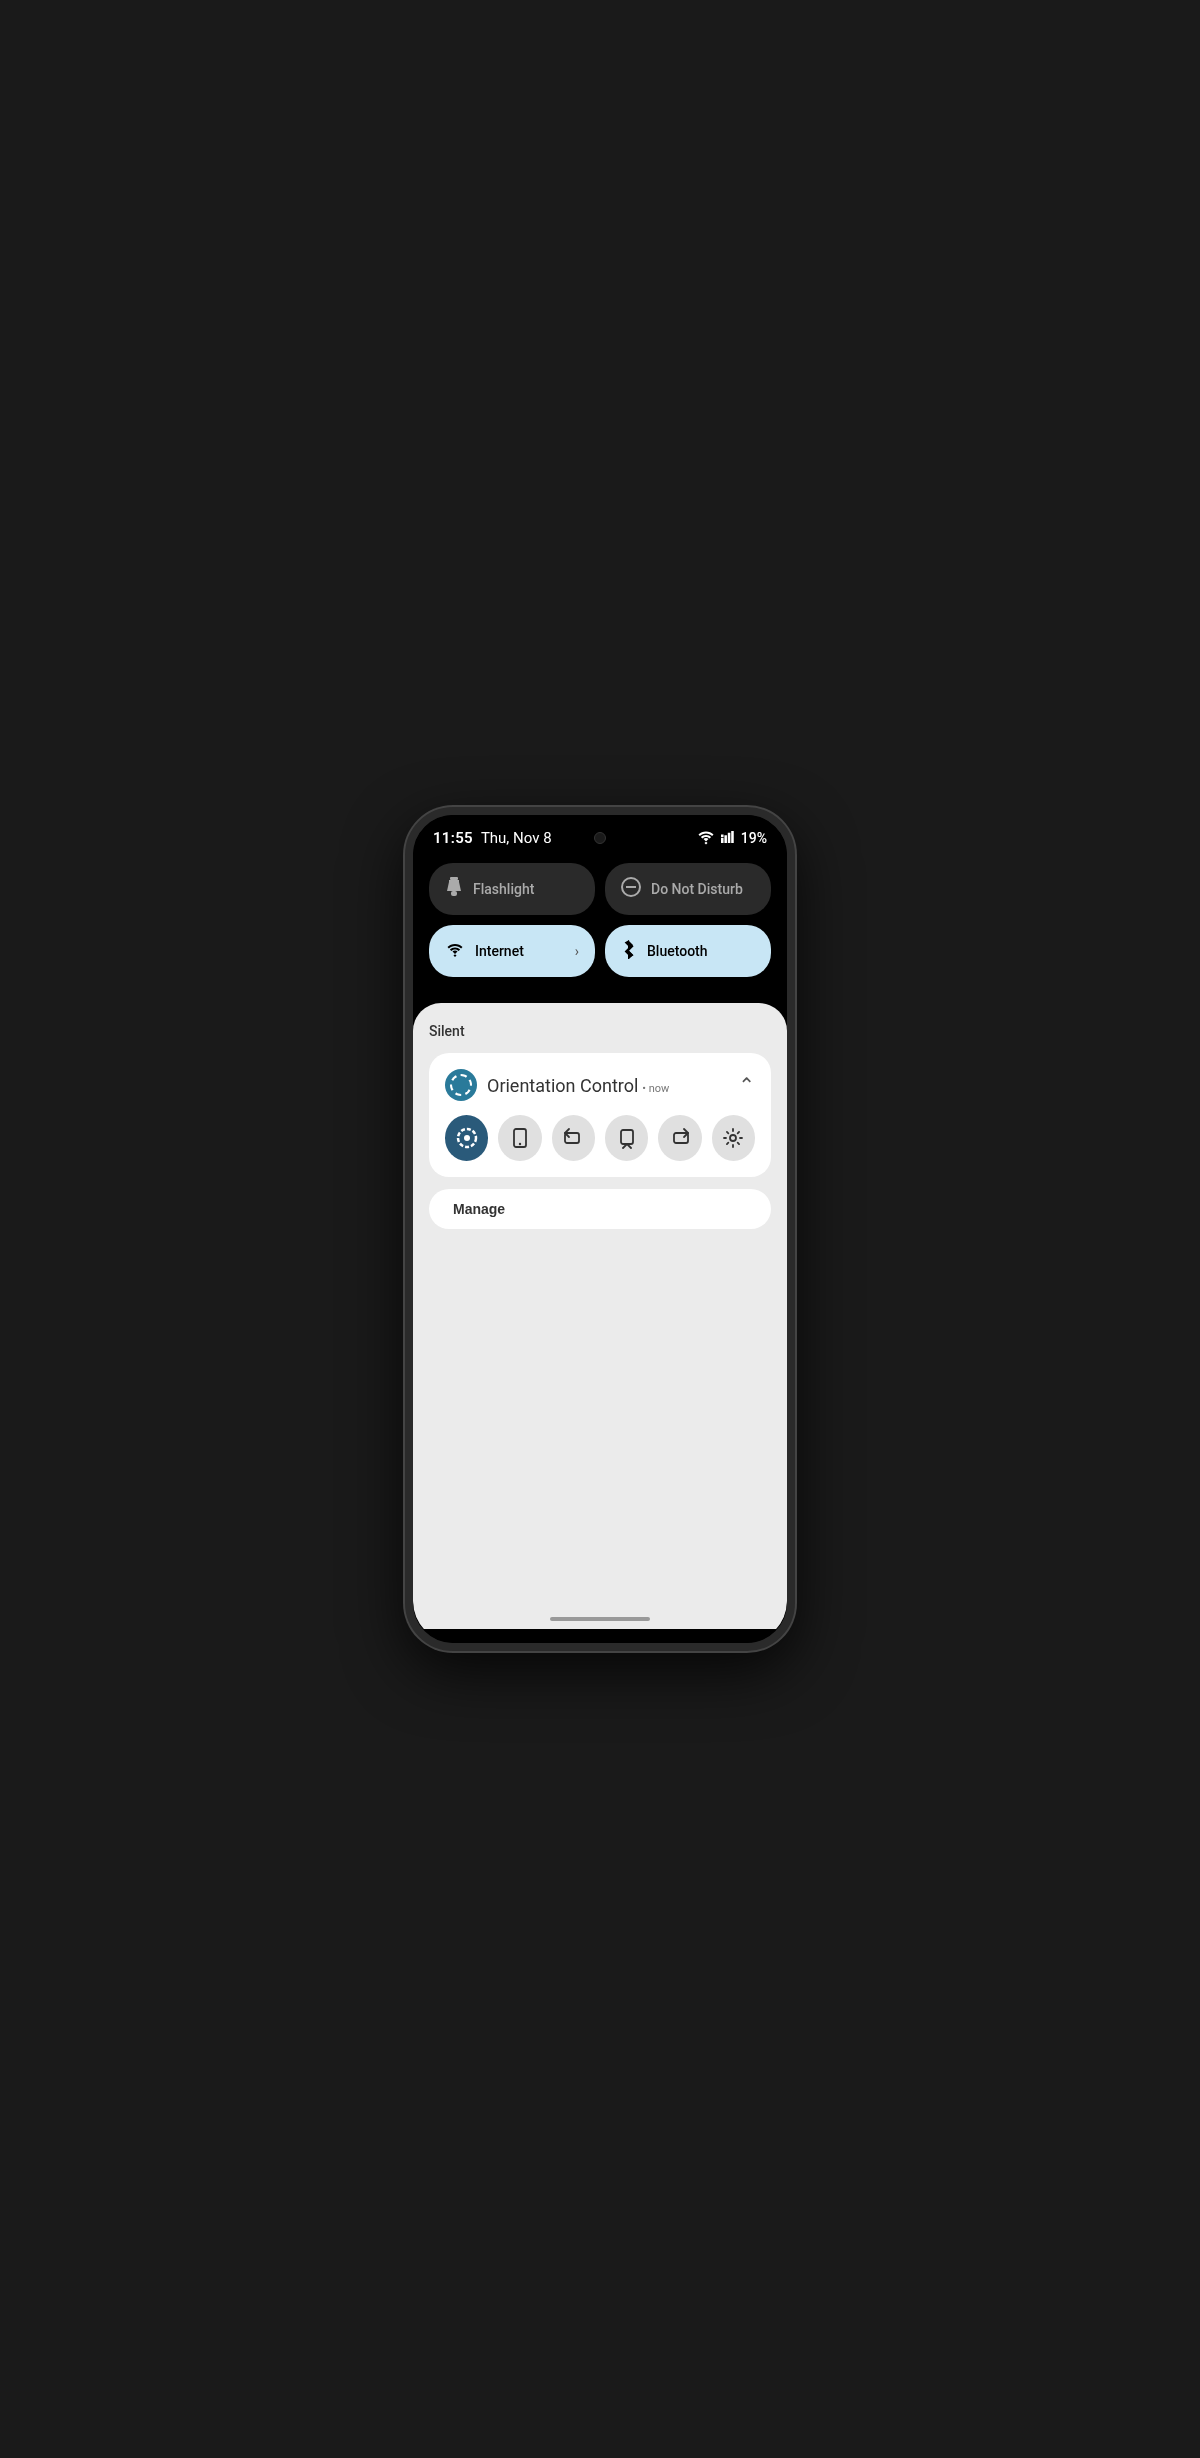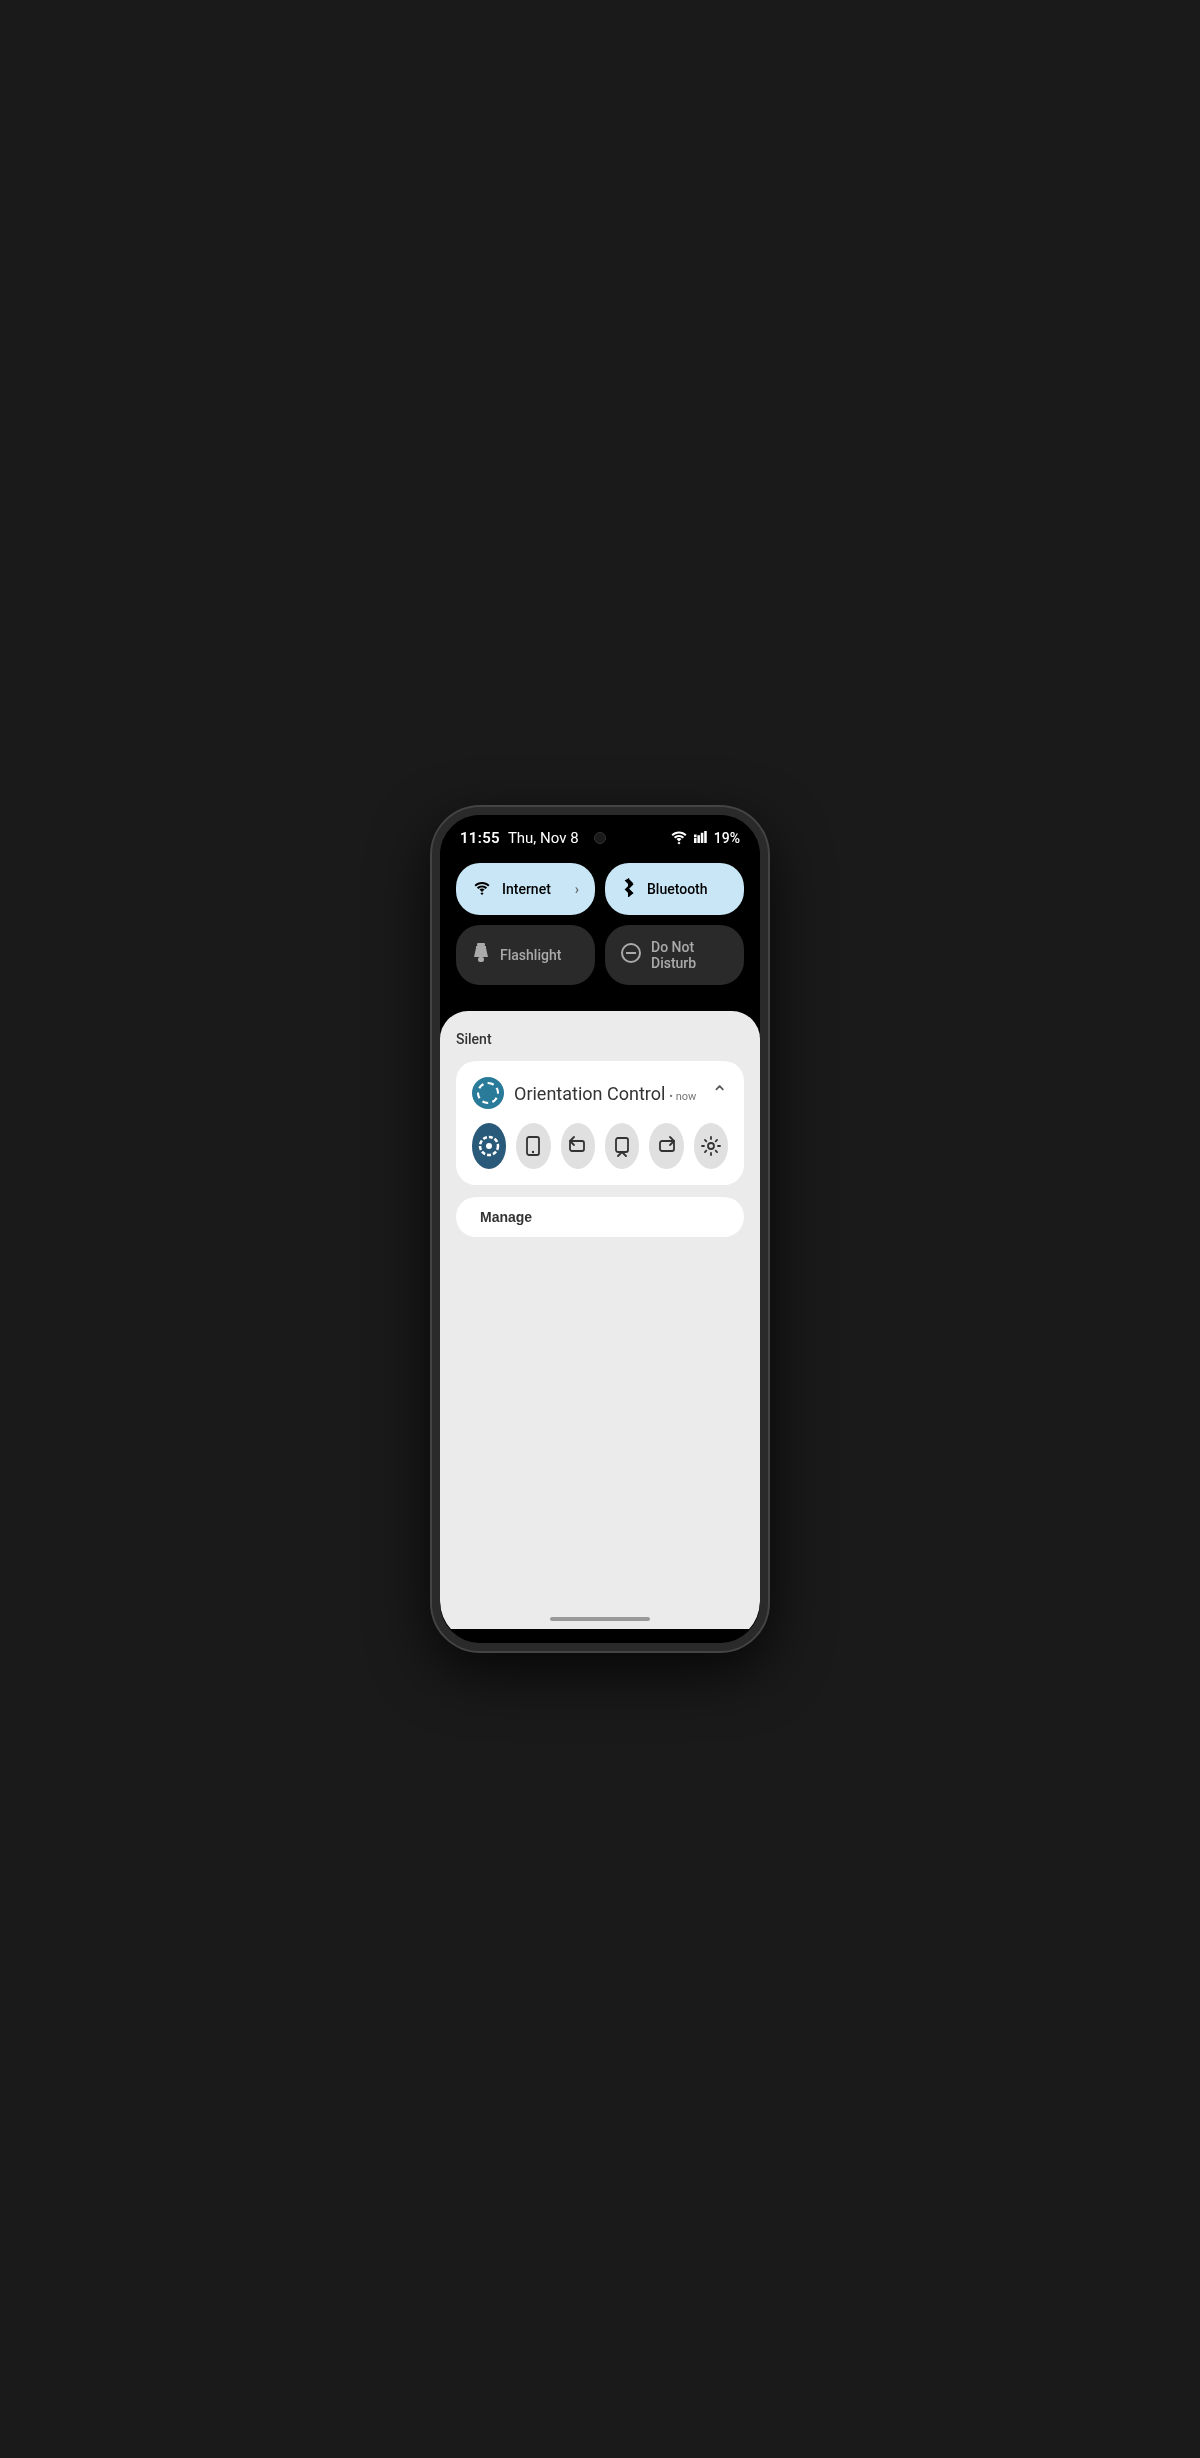--- a/index.html
+++ b/index.html
@@ -7,21 +7,21 @@
     body {
       background: #1a1a1a;
       display: flex;
       justify-content: center;
       align-items: center;
       min-height: 100vh;
       font-family: 'Roboto', Arial, sans-serif;
     }
 
     .phone-frame {
-      width: 336px;
+      width: 390px;
       height: 844px;
       background: #000;
       border-radius: 48px;
       border: 8px solid #2a2a2a;
       position: relative;
       overflow: hidden;
       box-shadow: 0 0 0 2px #444, 0 20px 60px rgba(0,0,0,0.8);
     }
 
     .phone-inner {
@@ -303,20 +303,45 @@
         <span class="battery-text">19%</span>
       </div>
     </div>
 
     <div class="content-wrapper">
 
       <div class="quick-settings">
 
         <div class="qs-row">
 
+          <div class="qs-tile inactive">
+            <span class="qs-tile-icon">
+              <svg width="18" height="20" viewBox="0 0 18 20" fill="#aaa">
+                <rect x="5" y="0" width="8" height="3" rx="1"></rect>
+                <rect x="4" y="3" width="10" height="2"></rect>
+                <path d="M4 5L2 14H16L14 5H4Z"></path>
+                <rect x="6" y="14" width="6" height="5" rx="2"></rect>
+              </svg>
+            </span>
+            <span class="qs-tile-label">Flashlight</span>
+          </div>
+
+          <div class="qs-tile inactive">
+            <span class="qs-tile-icon">
+              <svg width="20" height="20" viewBox="0 0 20 20" fill="#aaa">
+                <circle cx="10" cy="10" r="9" stroke="#aaa" stroke-width="2" fill="none"></circle>
+                <line x1="5" y1="10" x2="15" y2="10" stroke="#aaa" stroke-width="2"></line>
+              </svg>
+            </span>
+            <span class="qs-tile-label">Do Not Disturb</span>
+          </div>
+        </div>
+
+        <div class="qs-row">
+
           <div class="qs-tile active">
             <span class="qs-tile-icon">
               <svg width="20" height="16" viewBox="0 0 20 16" fill="black">
                 <path d="M10 12L12.5 9.5C11.9 8.9 11 8.5 10 8.5C9 8.5 8.1 8.9 7.5 9.5L10 12Z"></path>
                 <path d="M10 15L11.5 13.5C11 12.9 10.5 12.5 10 12.5C9.5 12.5 9 12.9 8.5 13.5L10 15Z"></path>
                 <path d="M10 5.5C8 5.5 6.2 6.3 4.9 7.6L6.3 9C7.2 8.1 8.5 7.5 10 7.5C11.5 7.5 12.8 8.1 13.7 9L15.1 7.6C13.8 6.3 12 5.5 10 5.5Z"></path>
                 <path d="M10 2C7 2 4.4 3.2 2.5 5.1L3.9 6.5C5.4 5 7.6 4 10 4C12.4 4 14.6 5 16.1 6.5L17.5 5.1C15.6 3.2 13 2 10 2Z"></path>
               </svg>
             </span>
             <span class="qs-tile-label">Internet</span>
@@ -326,45 +351,20 @@
           <div class="qs-tile active">
             <span class="qs-tile-icon">
               <svg width="16" height="20" viewBox="0 0 16 20" fill="black">
                 <path d="M8 0L8 12L13 7L8 2V0ZM8 20V8L3 13L8 18V20ZM8 12L13 17L8 20V12ZM8 8L3 3L8 0V8Z" transform="scale(0.9) translate(1,1)"></path>
                 <path d="M7 1L12 6L7 11V1ZM7 11L12 16L7 21V11Z" fill="black"></path>
               </svg>
             </span>
             <span class="qs-tile-label">Bluetooth</span>
           </div>
         </div>
-
-        <div class="qs-row">
-
-          <div class="qs-tile inactive">
-            <span class="qs-tile-icon">
-              <svg width="18" height="20" viewBox="0 0 18 20" fill="#aaa">
-                <rect x="5" y="0" width="8" height="3" rx="1"></rect>
-                <rect x="4" y="3" width="10" height="2"></rect>
-                <path d="M4 5L2 14H16L14 5H4Z"></path>
-                <rect x="6" y="14" width="6" height="5" rx="2"></rect>
-              </svg>
-            </span>
-            <span class="qs-tile-label">Flashlight</span>
-          </div>
-
-          <div class="qs-tile inactive">
-            <span class="qs-tile-icon">
-              <svg width="20" height="20" viewBox="0 0 20 20" fill="#aaa">
-                <circle cx="10" cy="10" r="9" stroke="#aaa" stroke-width="2" fill="none"></circle>
-                <line x1="5" y1="10" x2="15" y2="10" stroke="#aaa" stroke-width="2"></line>
-              </svg>
-            </span>
-            <span class="qs-tile-label">Do Not Disturb</span>
-          </div>
-        </div>
       </div>
 
       <div class="notif-panel-area">
 
         <div class="silent-label">Silent</div>
 
         <div class="notification-card">
           <div class="notif-header">
             <div class="notif-app-icon">
               <div class="notif-app-icon-inner">

